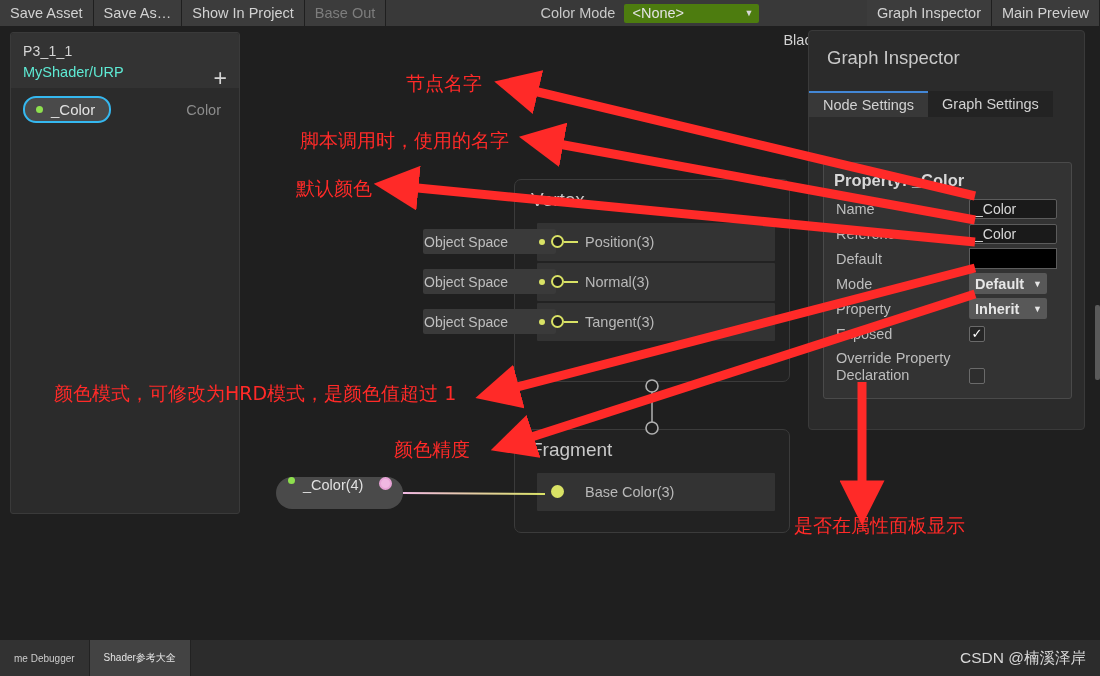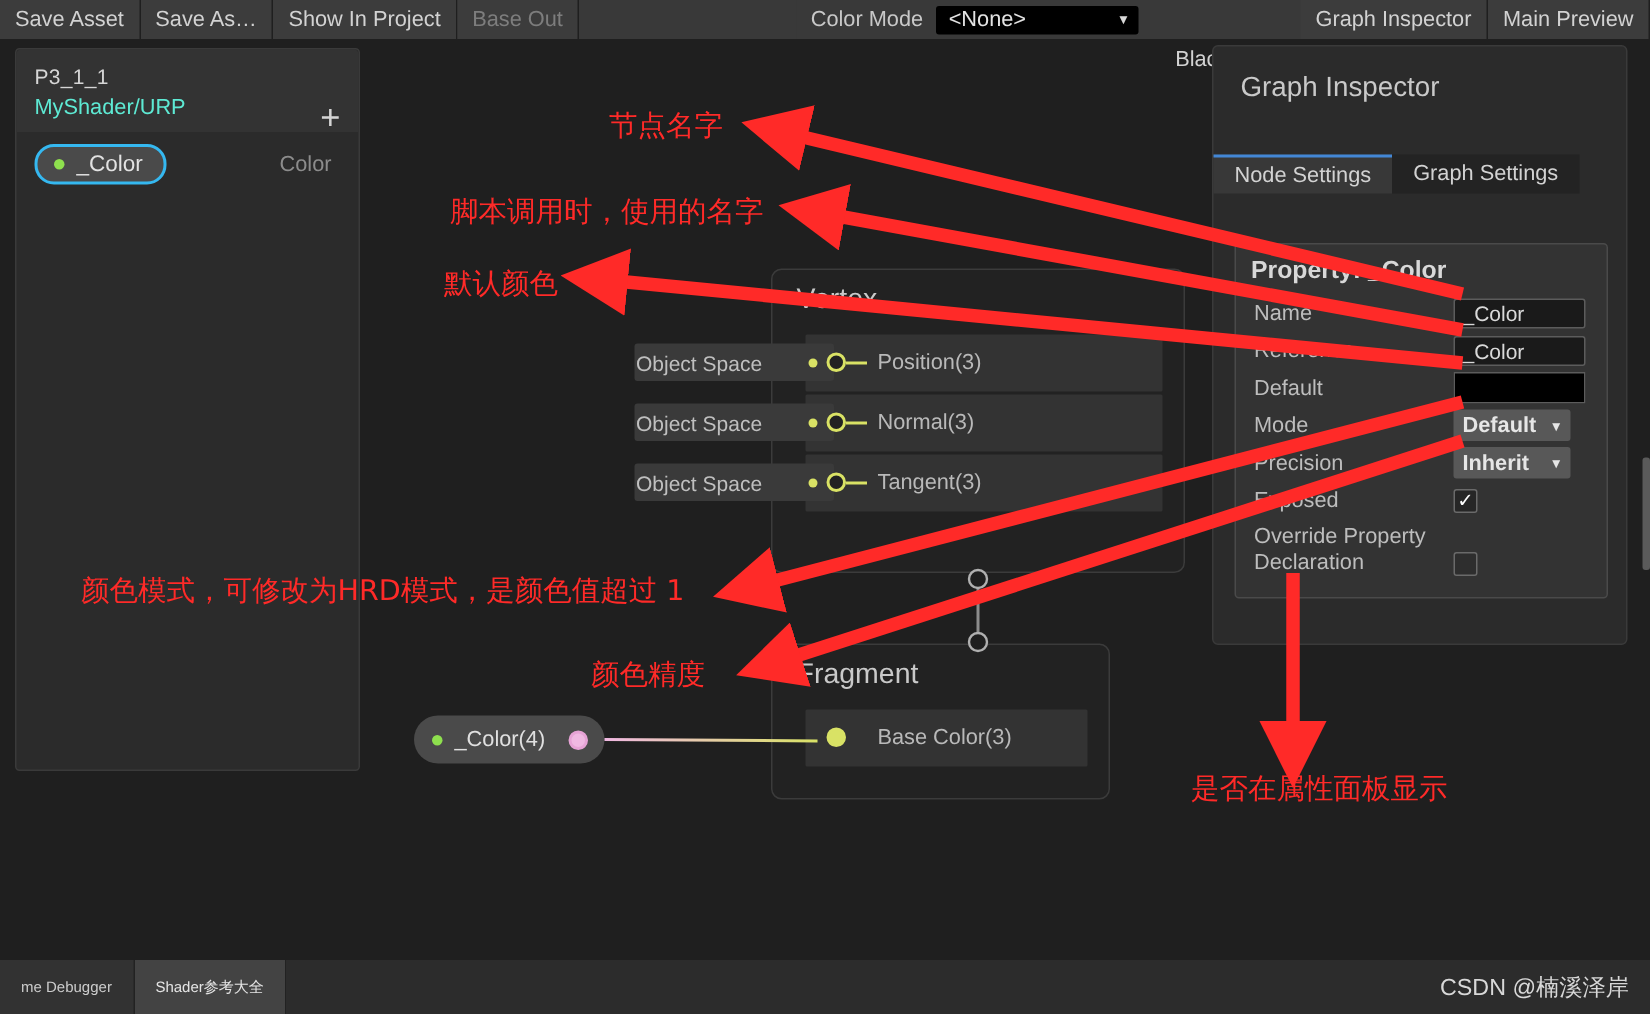--- a/index.html
+++ b/index.html
@@ -22,21 +22,21 @@
     border-right: 1px solid #1f1f1f; white-space: nowrap;
   }
   .tb-btn.sep-left { border-left: 6px solid #fca5a5; margin-top: 40px; }
   .tb-btn.dim { color: #7d7d7d; }
   .tb-spacer { flex: 1 1 auto; background: #393939; }
   .tb-label {
     color: #c8c8c8; font-size: 14.5px; display: flex; align-items: center;
     padding: 0 9px; background: #393939; white-space: nowrap;
   }
   .tb-dd {
-    background: #000000; color: #e3e3e3; font-size: 14.5px;
+    background: #4d7c0f; color: #e3e3e3; font-size: 14.5px;
     display: flex; align-items: center; justify-content: space-between;
     width: 135px; height: 19px; align-self: center; padding: 0 6px 0 8px;
     border-radius: 2px; margin-right: 8px;
   }
   .tb-dd .caret { font-size: 9px; color: #d8d8d8; }
 
   
   .blackboard {
     position: absolute; left: 10px; top: 32px; width: 230px; height: 482px;
     background: #2b2b2b; border: 1px solid #3a3a3a; border-radius: 3px;
@@ -76,37 +76,37 @@
     position: absolute; left: -92px; top: 6px; width: 133px; height: 25px;
     background: #3a3a3a; border-radius: 2px; display: flex; align-items: center;
     padding-left: 1px; color: #bfbfbf; font-size: 14px;
   }
   .ospace .odot { position: absolute; right: 11px; width: 6px; height: 6px; border-radius: 50%; background: #d9e265; }
   .wire-y { position: absolute; left: 49px; top: 17.5px; width: 14px; height: 2px; background: #d9e265; }
 
   
   .colornode {
     position: absolute; left: 276px; top: 477px; width: 127px; height: 32px;
-    background: #4a4a4a; border-radius: 16px; display: flex; align-items: center;
+    background: #4a4a4a; border-radius: 16px; display: flex; align-items: flex-start;
     padding: 0 11px 0 12px; gap: 8px;
   }
   .colornode .gdot { width: 7px; height: 7px; border-radius: 50%; background: #8ee04e; }
   .colornode .cname { color: #e0e0e0; font-size: 14.5px; }
   .colornode .oport {
     margin-left: auto; width: 13px; height: 13px; border-radius: 50%;
     background: #f0b8e2; border: 2px solid #e7a3d6;
   }
 
   
   .inspector {
     position: absolute; left: 808px; top: 30px; width: 277px; height: 400px;
     background: #2b2b2b; border: 1px solid #3a3a3a; border-radius: 4px;
   }
   .insp-title { color: #c9c9c9; font-size: 18.5px; padding: 16px 0 0 18px; }
-  .insp-tabs { display: flex; margin-top: 34px; height: 26px; }
+  .insp-tabs { display: flex; margin-top: 22px; height: 26px; }
   .insp-tab {
     color: #d2d2d2; font-size: 14.5px; padding: 0 14px;
     display: flex; align-items: center; background: #2b2b2b;
   }
   .insp-tab.active { background: #383838; border-top: 2px solid #4387d6; }
   .insp-tab.inactive { background: #232323; }
   .prop-card {
     position: absolute; left: 14px; top: 131px; width: 249px; height: 237px;
     background: #333333; border: 1px solid #4a4a4a; border-radius: 3px;
   }
@@ -233,21 +233,21 @@
       <div class="slot-label">Tangent(3)</div>
     </div>
   </div>
 
   <svg class="arrow-layer" style="z-index:3;">
     <line x1="652" y1="390" x2="652" y2="424" stroke="#8c8c8c" stroke-width="2"></line>
     <circle cx="652" cy="386" r="6" fill="#1f1f1f" stroke="#b0b0b0" stroke-width="1.6"></circle>
     <circle cx="652" cy="428" r="6" fill="#1f1f1f" stroke="#b0b0b0" stroke-width="1.6"></circle>
   </svg>
 
-  <div class="node" style="left:514px; top:429px; width:226px; height:104px;">
+  <div class="node" style="left:514px; top:429px; width:276px; height:104px;">
     <div class="node-title">Fragment</div>
     <div class="slot-row" style="top:4px;">
       <div class="slot-bar"></div>
       <div class="port filled" style="background:#d9e265;"></div>
       <div class="slot-label">Base Color(3)</div>
     </div>
   </div>
 
   <svg class="arrow-layer" style="z-index:2;">
     <defs>
@@ -292,21 +292,21 @@
 
       <div class="prow">
         <div class="plabel">Mode</div>
         <div class="pdd">
           <span>Default</span>
           <span class="caret">▼</span>
         </div>
       </div>
 
       <div class="prow">
-        <div class="plabel">Precision</div>
+        <div class="plabel">Property</div>
         <div class="pdd">
           <span>Inherit</span>
           <span class="caret">▼</span>
         </div>
       </div>
 
       <div class="prow">
         <div class="plabel">Exposed</div>
         <div class="pcheck">✓</div>
       </div>

